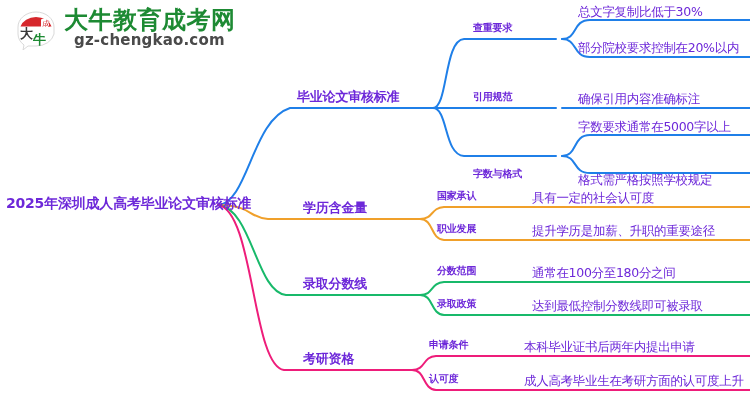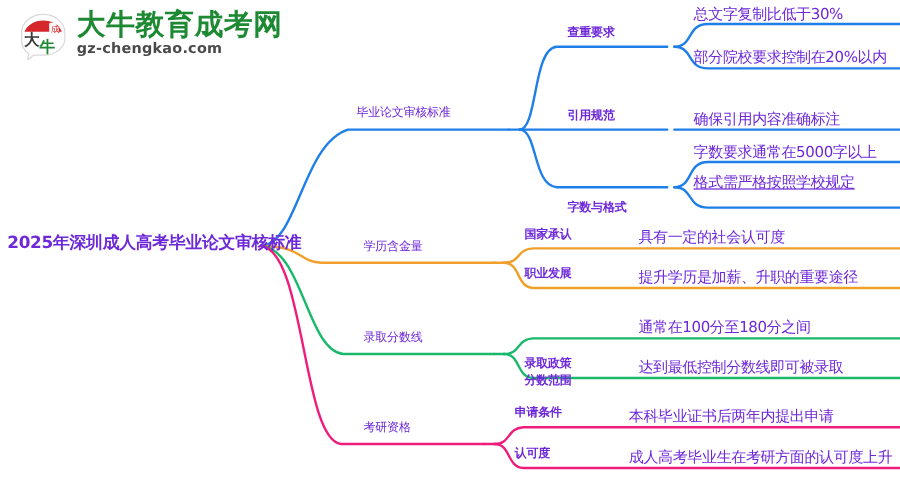--- a/index.html
+++ b/index.html
@@ -40,26 +40,27 @@
     font-family: "DejaVu Sans", "Liberation Sans", sans-serif;
     font-size: 24px;
     font-weight: bold;
     color: #1d8a33;
     letter-spacing: 0.5px;
     line-height: 23px;
     white-space: nowrap;
   }
   #logo-sub {
     font-family: "DejaVu Sans", "Liberation Sans", sans-serif;
-    font-size: 12px;
+    font-size: 15px;
     font-weight: bold;
     color: #4a4a4a;
     letter-spacing: 0.2px;
     line-height: 16px;
     white-space: nowrap;
+    margin-left: 10px;
   }
 
   
   #map {
     position: absolute;
     left: 0;
     top: 0;
     width: 750px;
     height: 410px;
   }
@@ -76,22 +77,22 @@
     font-family: "DejaVu Sans", "Liberation Sans", sans-serif;
     color: #6d28d9;
     line-height: 1;
   }
   .root-node {
     font-size: 14px;
     font-weight: bold;
     letter-spacing: -0.2px;
   }
   .l1-node {
-    font-size: 10px;
-    font-weight: normal;
+    font-size: 13px;
+    font-weight: bold;
     letter-spacing: -0.2px;
   }
   .l2-node {
     font-size: 10px;
     font-weight: bold;
     letter-spacing: -0.2px;
   }
   .l3-node {
     font-size: 12.5px;
     letter-spacing: -0.3px;
@@ -164,31 +165,31 @@
   <div class="node l1-node" style="left:303px; top:277px;">录取分数线</div>
   <div class="node l1-node" style="left:303px; top:352px;">考研资格</div>
 
   <div class="node l2-node" style="left:473px; top:23px;">查重要求</div>
   <div class="node l2-node" style="left:473px; top:92px;">引用规范</div>
   <div class="node l2-node" style="left:473px; top:140px;margin-top:29px;">字数与格式</div>
 
   <div class="node l2-node" style="left:437px; top:191px;">国家承认</div>
   <div class="node l2-node" style="left:437px; top:224px;">职业发展</div>
 
-  <div class="node l2-node" style="left:437px; top:266px;margin-top:47px;">分数范围</div>
+  <div class="node l2-node" style="left:437px; top:266px;">分数范围</div>
   <div class="node l2-node" style="left:437px; top:299px;">录取政策</div>
 
   <div class="node l2-node" style="left:429px; top:340px;">申请条件</div>
   <div class="node l2-node" style="left:429px; top:374px;">认可度</div>
 
   <div class="node l3-node" style="left:578px; top:6px;">总文字复制比低于30%</div>
   <div class="node l3-node" style="left:578px; top:42px;">部分院校要求控制在20%以内</div>
   <div class="node l3-node" style="left:578px; top:93px;">确保引用内容准确标注</div>
   <div class="node l3-node" style="left:578px; top:121px;">字数要求通常在5000字以上</div>
-  <div class="node l3-node" style="left:578px; top:146px;text-decoration:underline;">格式需严格按照学校规定</div>
+  <div class="node l3-node" style="left:578px; top:174px;">格式需严格按照学校规定</div>
 
   <div class="node l3-node" style="left:532px; top:225px;">提升学历是加薪、升职的重要途径</div>
   <div class="node l3-node" style="left:532px; top:192px;">具有一定的社会认可度</div>
 
   <div class="node l3-node" style="left:532px; top:267px;">通常在100分至180分之间</div>
   <div class="node l3-node" style="left:532px; top:300px;">达到最低控制分数线即可被录取</div>
 
   <div class="node l3-node" style="left:524px; top:341px;">本科毕业证书后两年内提出申请</div>
   <div class="node l3-node" style="left:524px; top:375px;">成人高考毕业生在考研方面的认可度上升</div>
 

